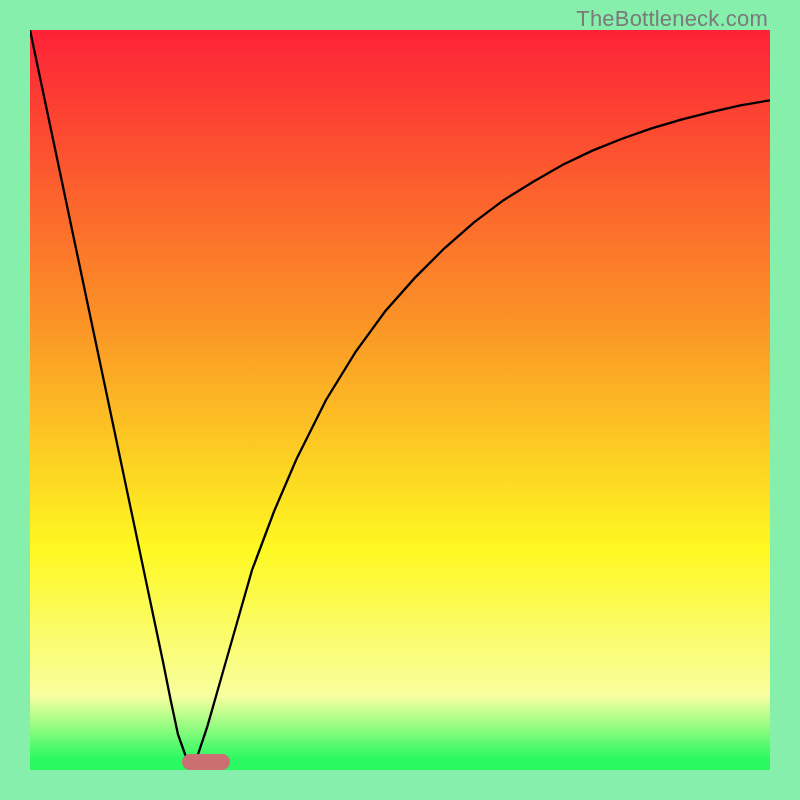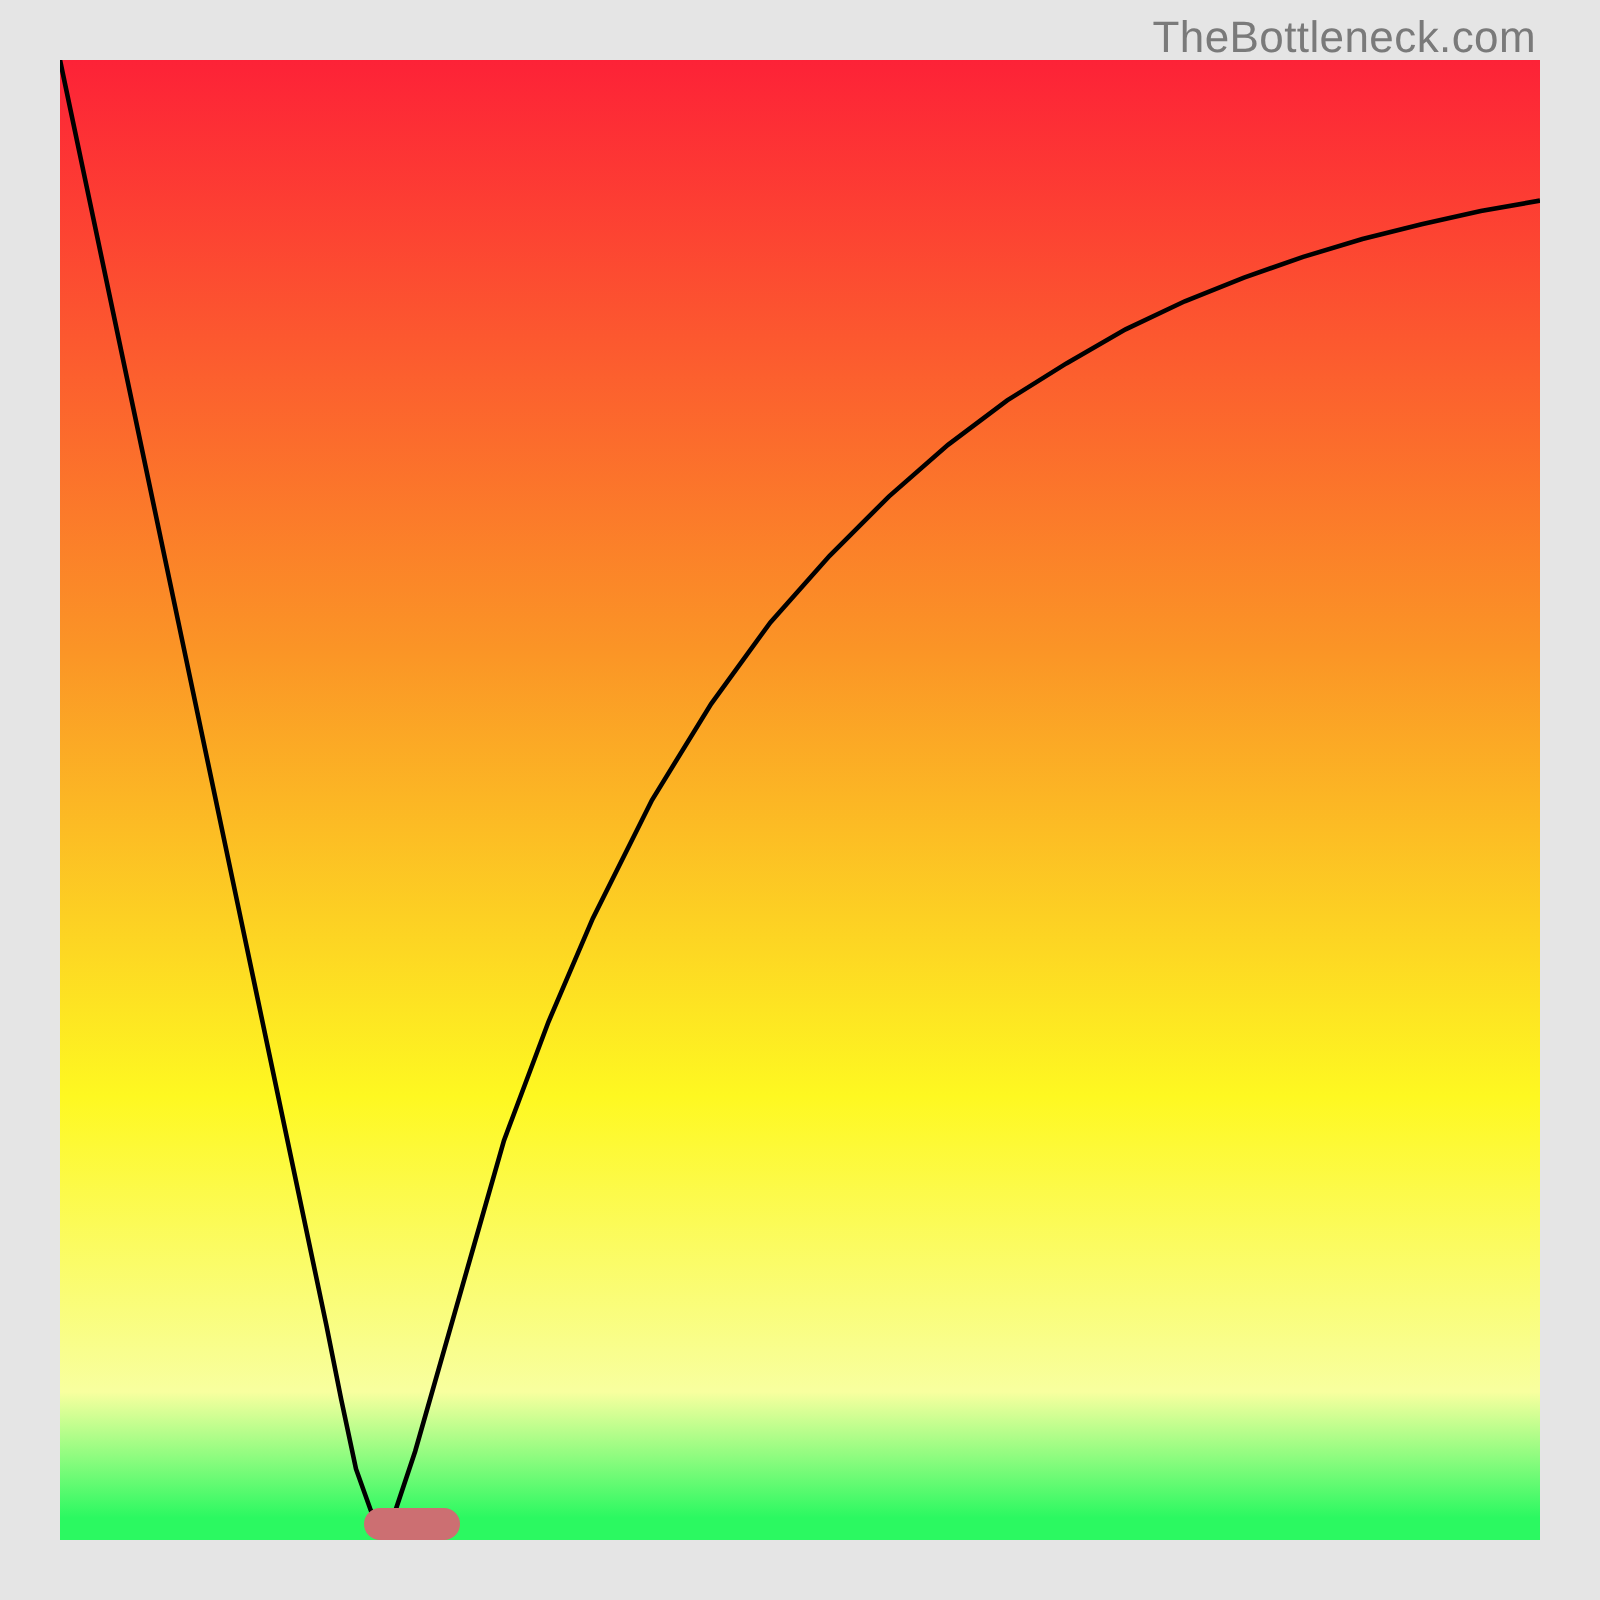--- a/index.html
+++ b/index.html
@@ -8,21 +8,21 @@
     width: 800px;
     height: 800px;
     background: #000;
     overflow: hidden;
     font-family: Arial, Helvetica, sans-serif;
   }
   .frame {
     position: relative;
     width: 800px;
     height: 800px;
-    background: #e5e5e5;
+    background: #86efac;
   }
   .plot-area {
     position: absolute;
     left: 30px;
     top: 30px;
     width: 740px;
     height: 740px;
     overflow: hidden;
   }
   .gradient-bg {

